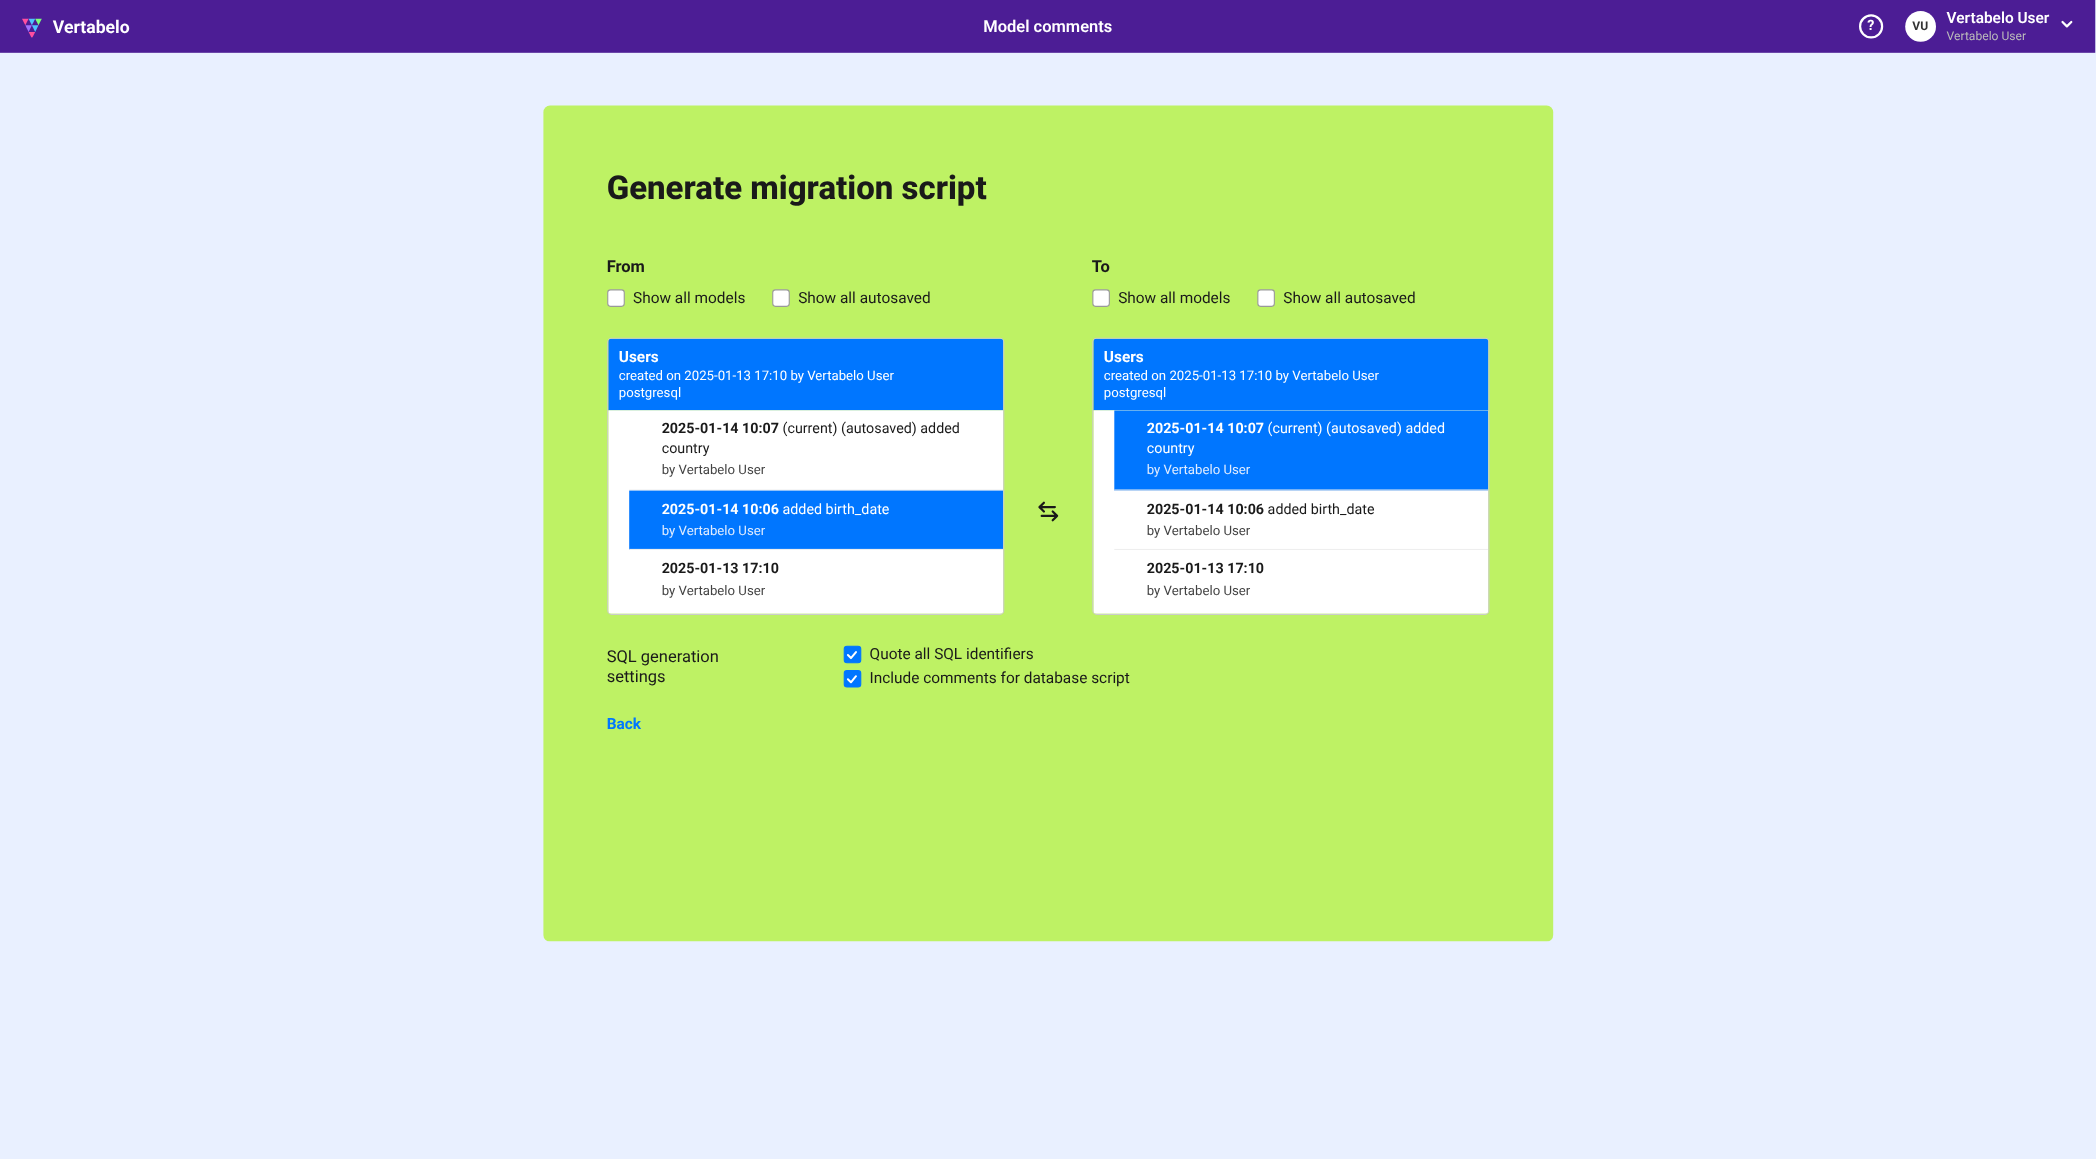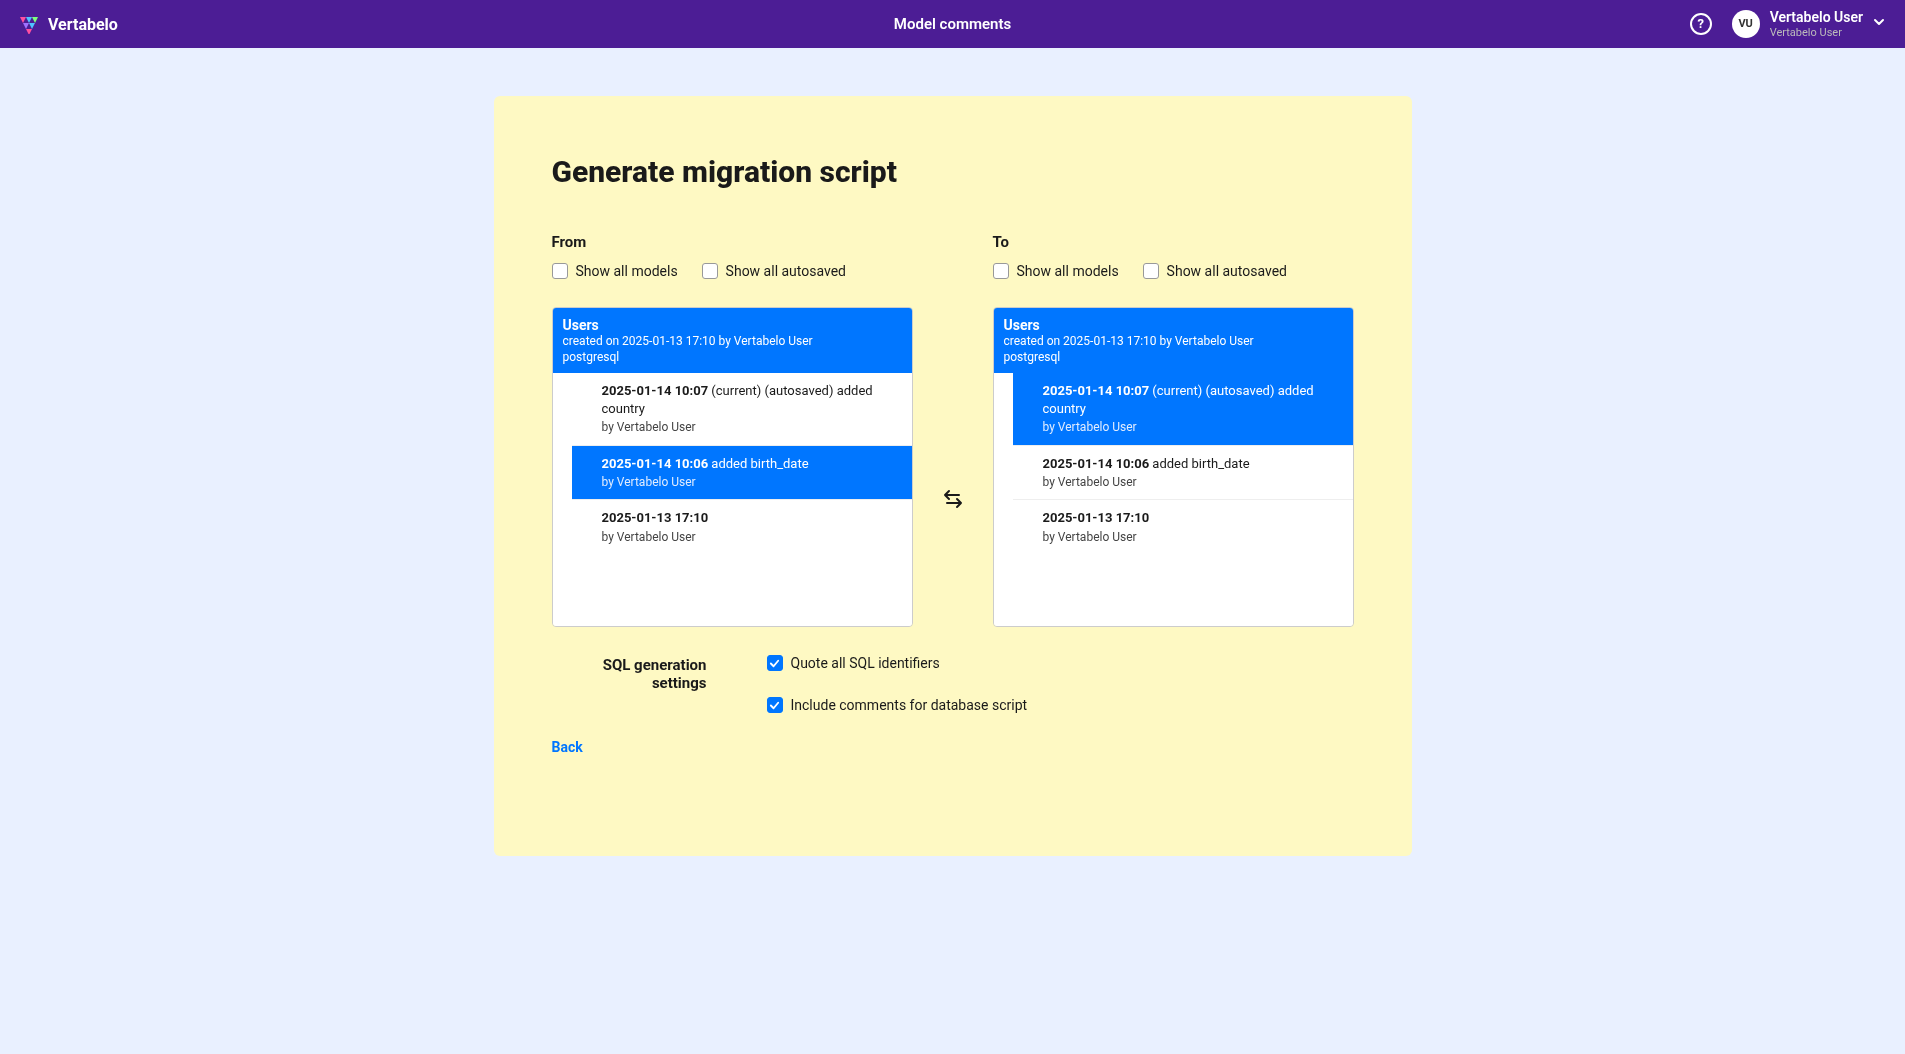--- a/index.html
+++ b/index.html
@@ -94,21 +94,21 @@
       font-size: 11px;
       color: #bbb;
     }
     .chevron-down {
       color: #fff;
       font-size: 12px;
     }
     .page {
       max-width: 918px;
       margin: 48px auto 0;
-      background: #fef9c3;
+      background: #bef264;
       border-radius: 6px;
       padding: 58px 58px 60px;
       min-height: 760px;
     }
     .page-title {
       font-size: 30px;
       font-weight: 800;
       margin-bottom: 44px;
     }
     .columns {
@@ -151,21 +151,21 @@
       background: #fff;
     }
     .cb.checked {
       background: #0076ff;
       border-color: #0076ff;
       color: #fff;
     }
     .listbox {
       border: 1px solid #ccc;
       border-radius: 4px;
-      height: 320px;
+      height: 252px;
       overflow: hidden;
       display: flex;
       flex-direction: column;
     }
     .list-header {
       background: #0076ff;
       color: #fff;
       padding: 8px 10px 8px 10px;
       font-size: 12px;
       line-height: 1.3;
@@ -218,30 +218,29 @@
     .swap-icon {
       cursor: pointer;
       line-height: 1;
     }
     .settings {
       display: flex;
       margin-top: 28px;
       gap: 60px;
     }
     .settings-label {
-      font-weight: 700;
+      font-weight: 400;
       font-size: 15px;
       width: 155px;
       padding-top: 1px;
-      text-align: right;
     }
     .settings-opts {
       display: flex;
       flex-direction: column;
-      gap: 26px;
+      gap: 6px;
       font-size: 14px;
     }
     .btn-row {
       margin-top: 36px;
       display: flex;
     }
     .btn-row-inner {
       margin-left: 215px;
     }
     .btn-primary {

